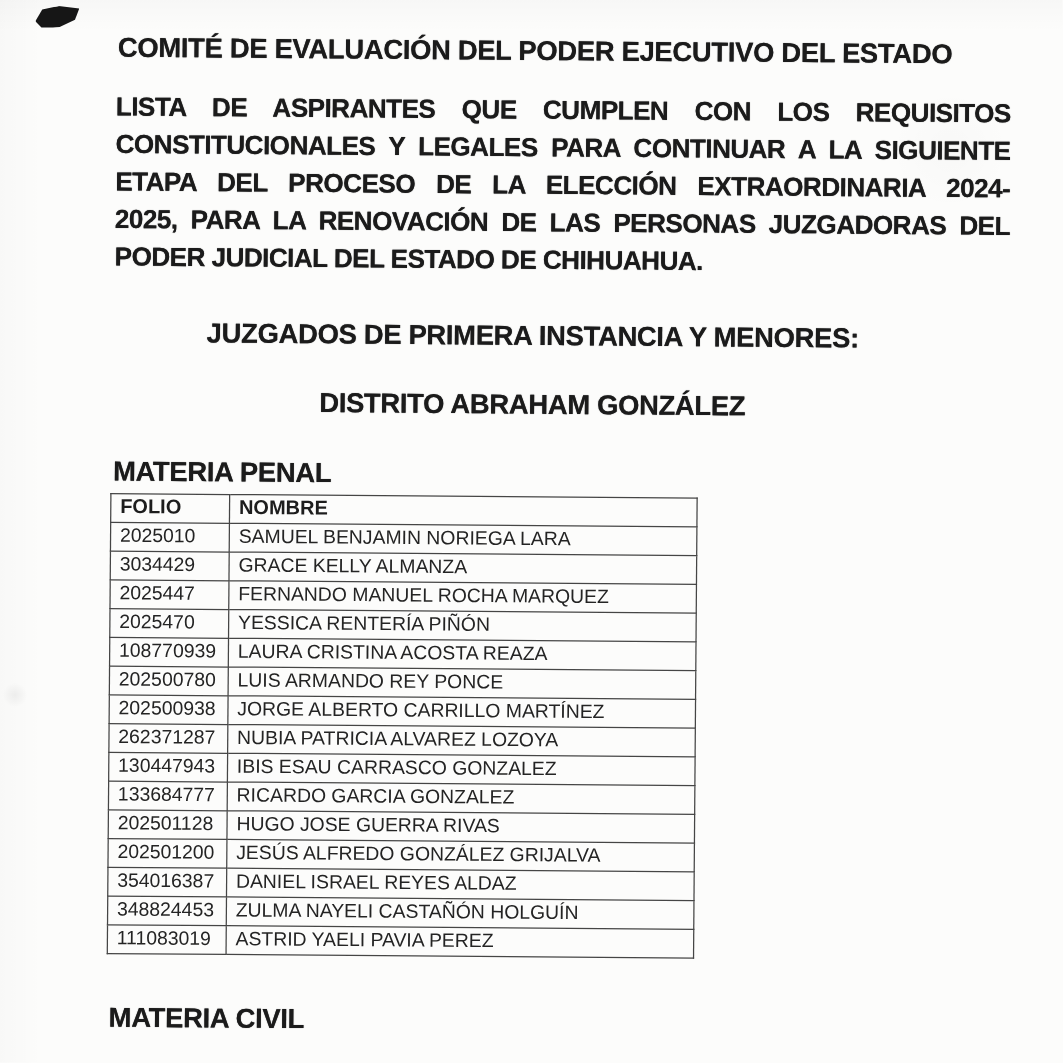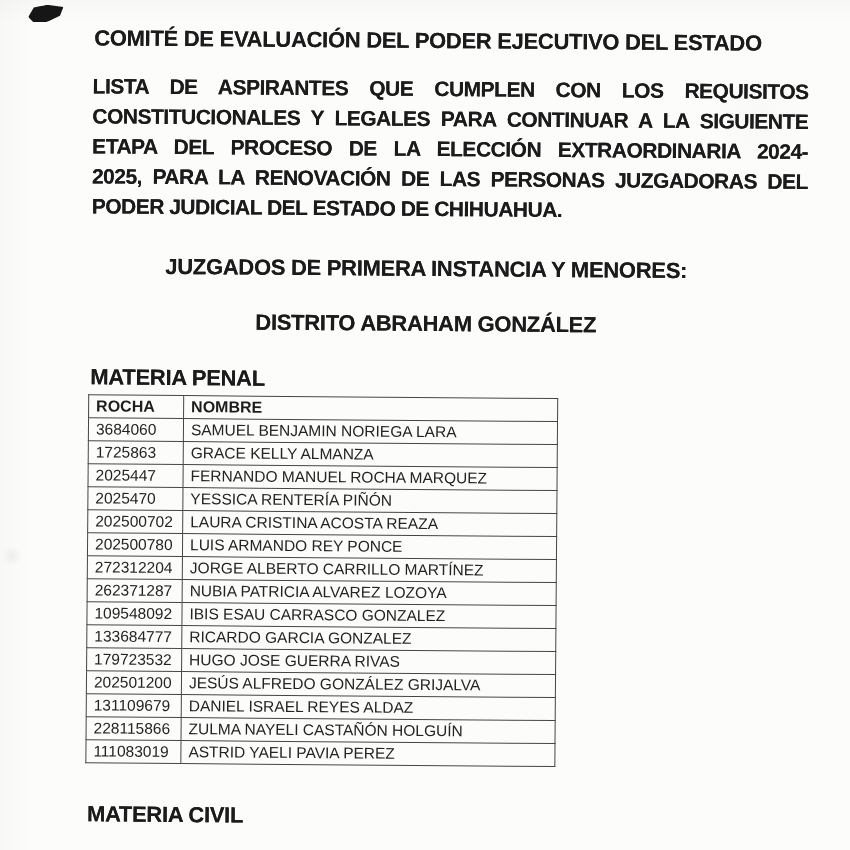--- a/index.html
+++ b/index.html
@@ -100,79 +100,79 @@
 
     <h3 class="materia h-penal ink">MATERIA PENAL</h3>
 
     <table class="apl">
       <colgroup>
           <col class="c-folio">
           <col class="c-nombre">
         </colgroup>
       <thead>
         <tr>
-          <th>ROCHA</th>
+          <th>FOLIO</th>
           <th>NOMBRE</th>
         </tr>
       </thead>
       <tbody>
         <tr>
-          <td>3684060</td>
+          <td>2025010</td>
           <td>SAMUEL BENJAMIN NORIEGA LARA</td>
         </tr>
         <tr>
-          <td>1725863</td>
+          <td>3034429</td>
           <td>GRACE KELLY ALMANZA</td>
         </tr>
         <tr>
           <td>2025447</td>
           <td>FERNANDO MANUEL ROCHA MARQUEZ</td>
         </tr>
         <tr>
           <td>2025470</td>
           <td>YESSICA RENTERÍA PIÑÓN</td>
         </tr>
         <tr>
-          <td>202500702</td>
+          <td>108770939</td>
           <td>LAURA CRISTINA ACOSTA REAZA</td>
         </tr>
         <tr>
           <td>202500780</td>
           <td>LUIS ARMANDO REY PONCE</td>
         </tr>
         <tr>
-          <td>272312204</td>
+          <td>202500938</td>
           <td>JORGE ALBERTO CARRILLO MARTÍNEZ</td>
         </tr>
         <tr>
           <td>262371287</td>
           <td>NUBIA PATRICIA ALVAREZ LOZOYA</td>
         </tr>
         <tr>
-          <td>109548092</td>
+          <td>130447943</td>
           <td>IBIS ESAU CARRASCO GONZALEZ</td>
         </tr>
         <tr>
           <td>133684777</td>
           <td>RICARDO GARCIA GONZALEZ</td>
         </tr>
         <tr>
-          <td>179723532</td>
+          <td>202501128</td>
           <td>HUGO JOSE GUERRA RIVAS</td>
         </tr>
         <tr>
           <td>202501200</td>
           <td>JESÚS ALFREDO GONZÁLEZ GRIJALVA</td>
         </tr>
         <tr>
-          <td>131109679</td>
+          <td>354016387</td>
           <td>DANIEL ISRAEL REYES ALDAZ</td>
         </tr>
         <tr>
-          <td>228115866</td>
+          <td>348824453</td>
           <td>ZULMA NAYELI CASTAÑÓN HOLGUÍN</td>
         </tr>
         <tr>
           <td>111083019</td>
           <td>ASTRID YAELI PAVIA PEREZ</td>
         </tr>
       </tbody>
     </table>
 
     <h3 class="materia h-civil ink">MATERIA CIVIL</h3>

